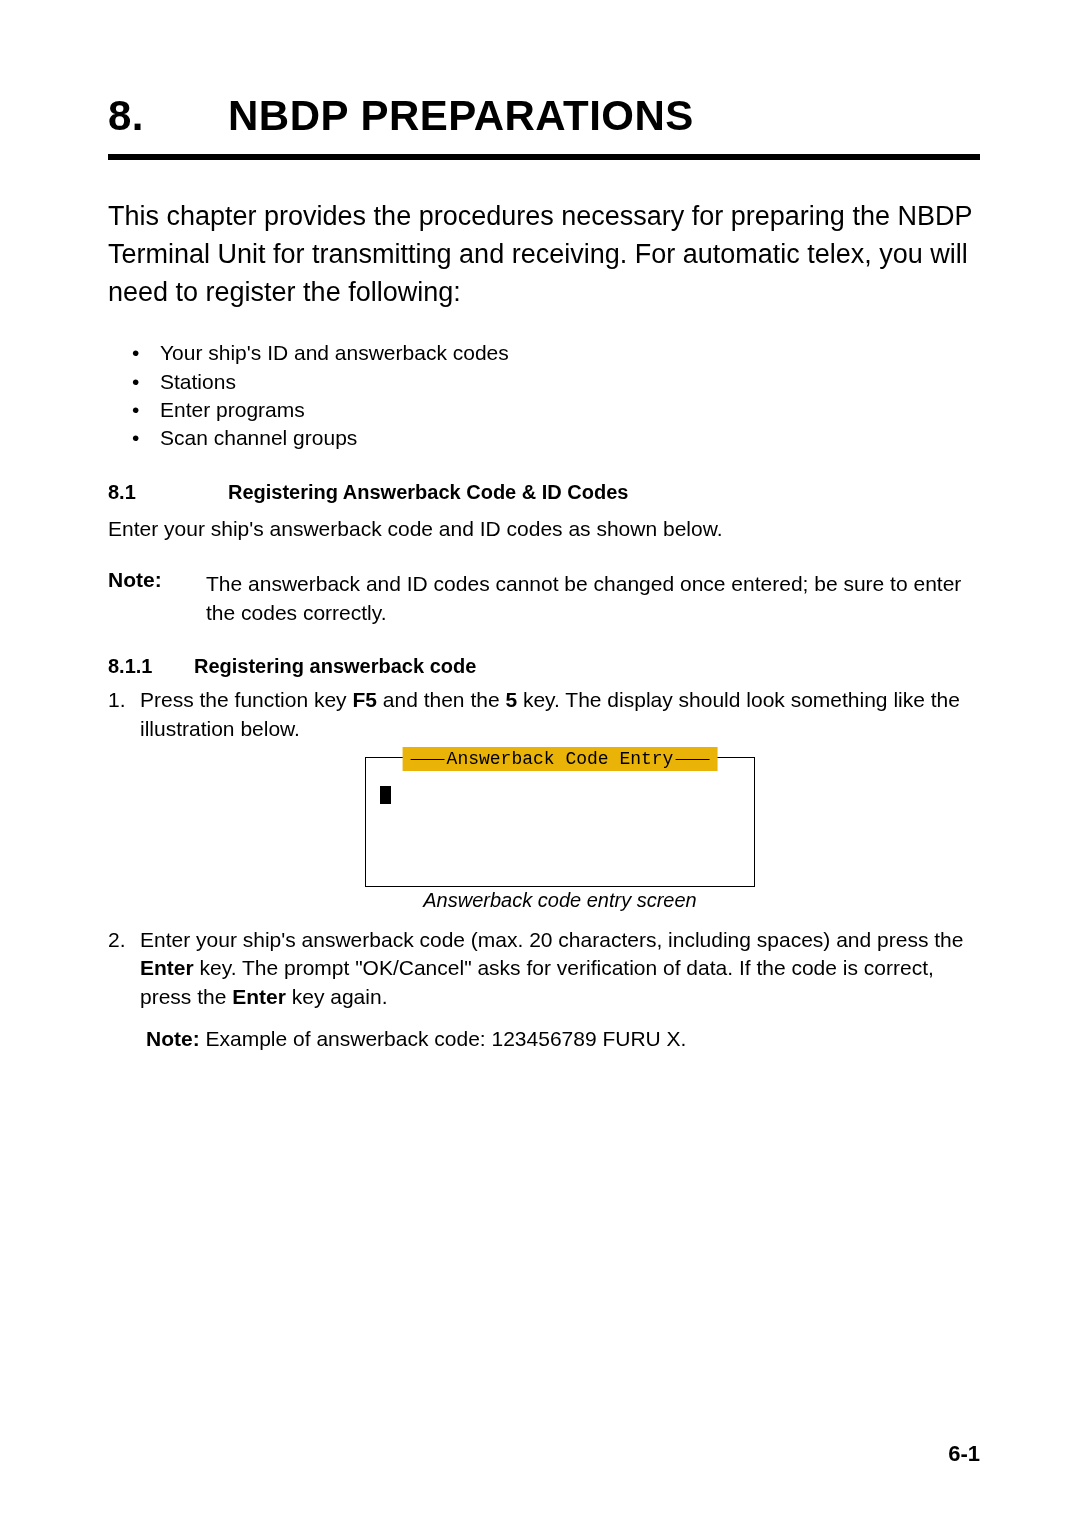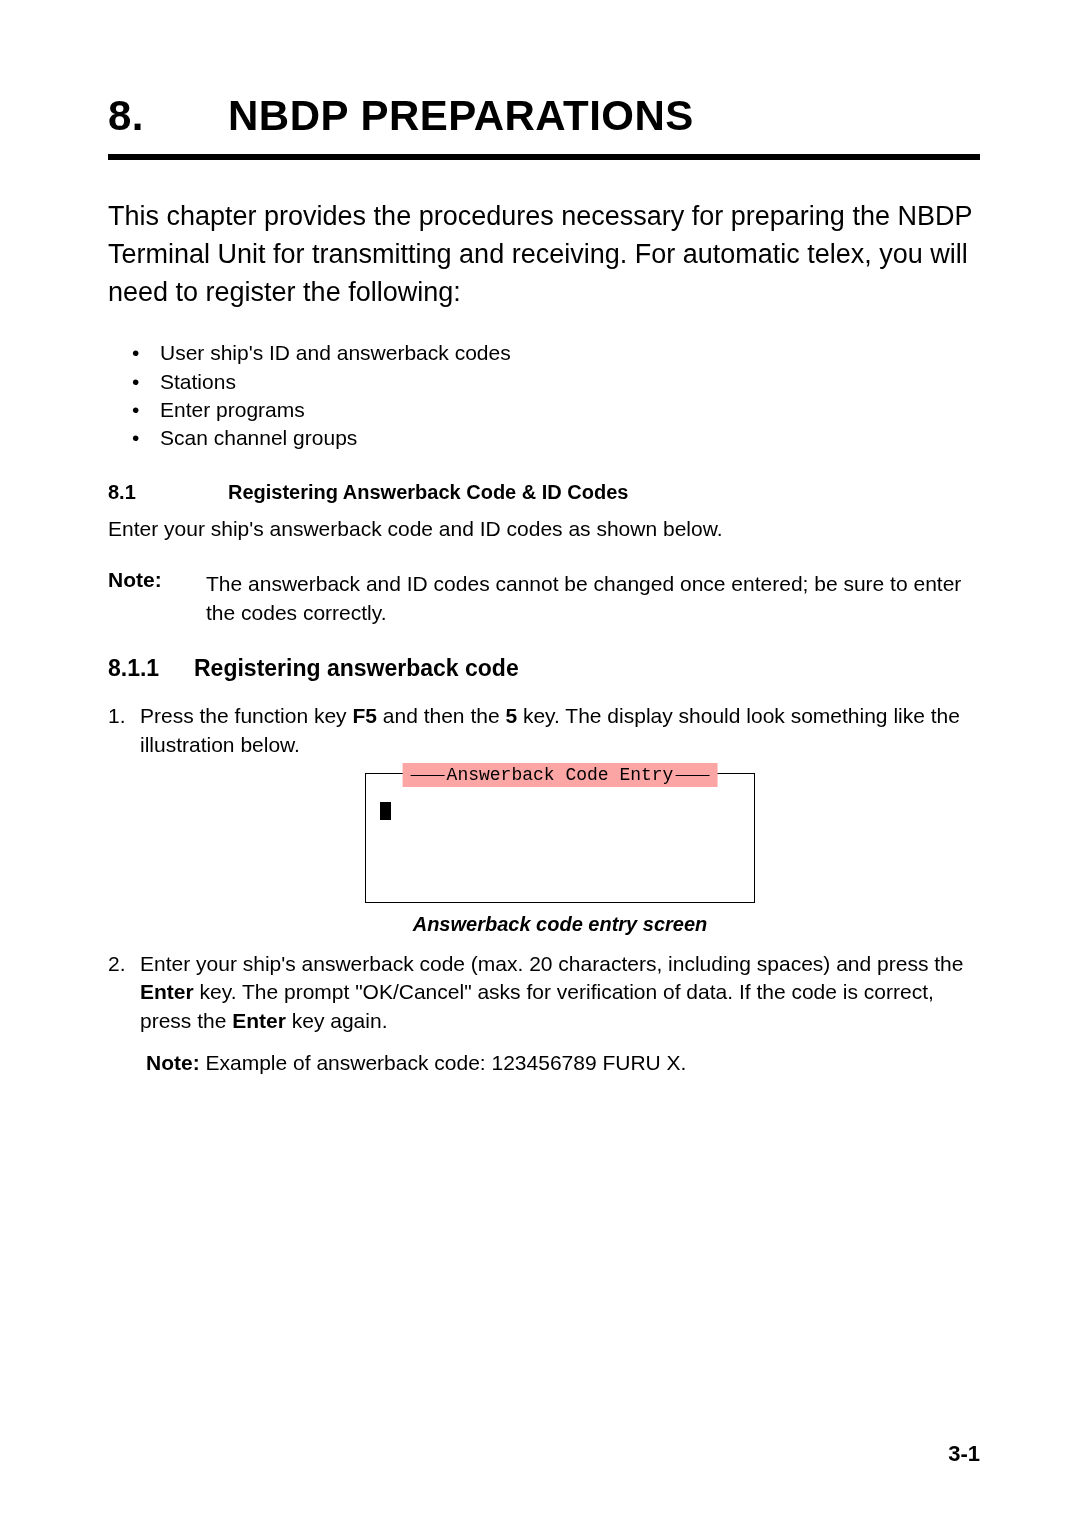--- a/index.html
+++ b/index.html
@@ -50,23 +50,23 @@
     margin-bottom: 22px;
   }
   .note {
     font-size: 21px;
     line-height: 1.4;
     margin-bottom: 28px;
   }
   .note .note-label { font-weight: bold; }
   .note .note-body { margin-left: 98px; display: block; margin-top: -26px; }
   .subsection-title {
-    font-size: 23px;
+    font-size: 20px;
     font-weight: bold;
-    margin-bottom: 20px;
+    margin-bottom: 8px;
   }
   .subsection-title .num { display: inline-block; width: 86px; }
   ol.steps {
     list-style: none;
     font-size: 21px;
     line-height: 1.35;
     counter-reset: step;
   }
   ol.steps > li {
     counter-increment: step;
@@ -93,21 +93,21 @@
     height: 130px;
     font-family: "Courier New", Courier, monospace;
     font-size: 18px;
     padding: 10px 14px 14px 14px;
   }
   .terminal-title {
     position: absolute;
     top: -11px;
     left: 50%;
     transform: translateX(-50%);
-    background: #fca5a5;
+    background: #eab308;
     padding: 0 6px;
     white-space: nowrap;
   }
   .terminal-title .dash {
     display: inline-block;
     width: 34px;
     border-top: 1.5px solid #000;
     vertical-align: middle;
     margin: 0 2px;
   }
@@ -115,22 +115,21 @@
   .cursor {
     display: inline-block;
     width: 11px;
     height: 18px;
     background: #000;
     margin-top: 18px;
   }
   .caption {
     font-style: italic;
     font-size: 20px;
-    margin-top: 8px;
-    font-weight: bold;
+    margin-top: 0;
   }
   .step-note {
     margin-top: 14px;
     padding-left: 6px;
   }
   .page-num {
     position: fixed;
     bottom: 60px;
     right: 100px;
     font-weight: bold;
@@ -141,21 +140,21 @@
 <body>
 
 <h1 class="chapter-title">
   <span class="num">8.</span><span>NBDP PREPARATIONS</span>
 </h1>
 <hr class="rule">
 
 <p class="intro">This chapter provides the procedures necessary for preparing the NBDP Terminal Unit for transmitting and receiving. For automatic telex, you will need to register the following:</p>
 
 <ul class="bullets">
-  <li>User ship's ID and answerback codes</li>
+  <li>Your ship's ID and answerback codes</li>
   <li>Stations</li>
   <li>Enter programs</li>
   <li>Scan channel groups</li>
 </ul>
 
 <h2 class="section-title">
   <span class="num">8.1</span><span>Registering Answerback Code &amp; ID Codes</span>
 </h2>
 
 <p class="para">Enter your ship's answerback code and ID codes as shown below.</p>
@@ -184,13 +183,13 @@
     </div>
   </li>
   <li>
     <span>Enter your ship's answerback code (max. 20 characters, including spaces) and press the </span><span class="bold">Enter</span><span> key. The prompt "OK/Cancel" asks for verification of data. If the code is correct, press the </span><span class="bold">Enter</span><span> key again.</span>
     <div class="step-note">
       <span class="bold">Note:</span><span> Example of answerback code: 123456789 FURU X.</span>
     </div>
   </li>
 </ol>
 
-<div class="page-num">3-1</div>
+<div class="page-num">6-1</div>
 
 </body></html>

